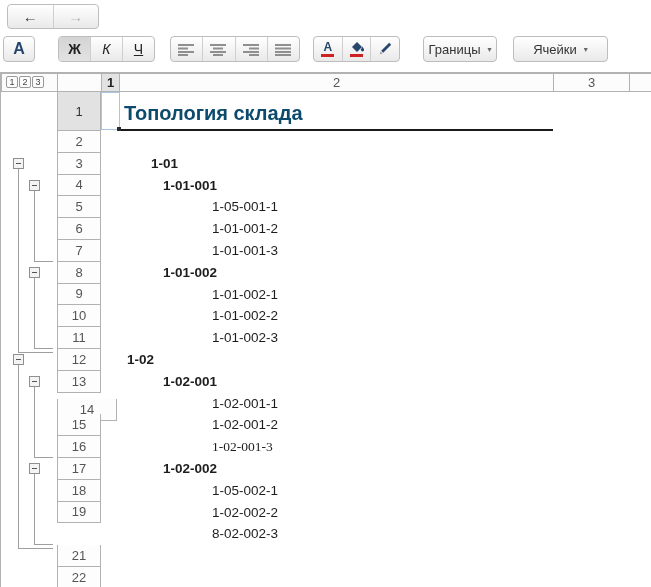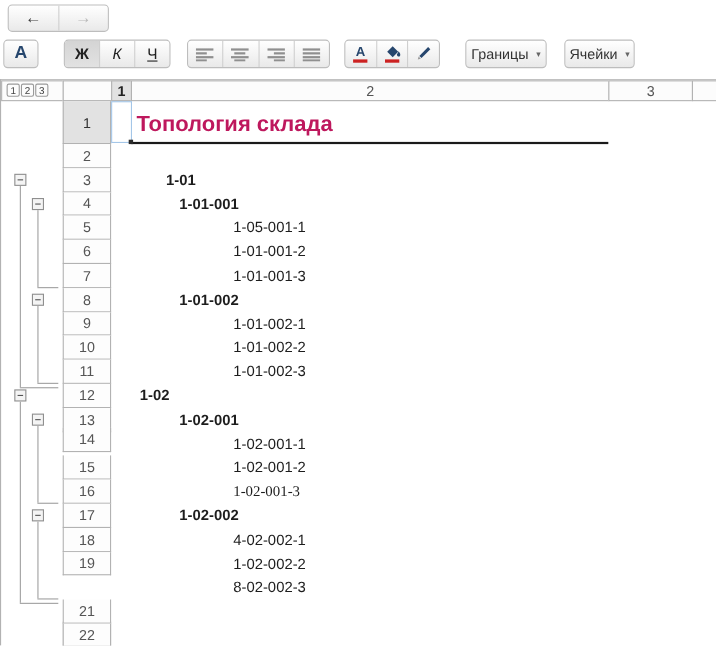--- a/index.html
+++ b/index.html
@@ -120,21 +120,21 @@
         <path d="M12.2 1.8 L14.2 3.8 L6.2 11.8 L4.2 9.8 Z" fill="#26466d"></path>
         <path d="M5.6 12.4 L2.8 13.2 L3.6 10.4 Z" fill="#9a9a9a"></path>
       </svg>
     </div>
   </div>
 
   <div class="btn" style="left:423px;top:36px;width:74px;height:26px;">
     <span>Границы</span>
     <span class="caret">▾</span>
   </div>
-  <div class="btn" style="left:513px;top:36px;width:64px;height:26px;">
+  <div class="btn" style="left:513px;top:36px;width:95px;height:26px;">
     <span>Ячейки</span>
     <span class="caret">▾</span>
   </div>
 
   <div id="grid" class="abs" style="left:0;top:72px;width:651px;height:515px;border-top:1px solid #b2b2b2;border-left:1px solid #b2b2b2;">
       <div class="hcell" style="left: 0px; top: 0px; width: 57px; height: 19px;"></div>
       <div class="lvlbtn" style="left: 5px; top: 3px;">1</div>
       <div class="lvlbtn" style="left: 18px; top: 3px;">2</div>
       <div class="lvlbtn" style="left: 31px; top: 3px;">3</div>
       <div class="hcell" style="left: 56px; top: 0px; width: 45px; height: 19px;"></div>
@@ -148,21 +148,21 @@
       <div class="rcell" style="left: 56px; top: 101.6px; width: 44px; height: 21.8px;">4</div>
       <div class="rcell" style="left: 56px; top: 123.4px; width: 44px; height: 21.8px;">5</div>
       <div class="rcell" style="left: 56px; top: 145.2px; width: 44px; height: 21.8px;">6</div>
       <div class="rcell" style="left: 56px; top: 167px; width: 44px; height: 21.8px;">7</div>
       <div class="rcell" style="left: 56px; top: 188.8px; width: 44px; height: 21.8px;">8</div>
       <div class="rcell" style="left: 56px; top: 210.6px; width: 44px; height: 21.8px;">9</div>
       <div class="rcell" style="left: 56px; top: 232.4px; width: 44px; height: 21.8px;">10</div>
       <div class="rcell" style="left: 56px; top: 254.2px; width: 44px; height: 21.8px;">11</div>
       <div class="rcell" style="left: 56px; top: 276px; width: 44px; height: 21.8px;">12</div>
       <div class="rcell" style="left: 56px; top: 297.8px; width: 44px; height: 21.8px;">13</div>
-      <div class="rcell" style="left: 56px; top: 316px; width: 44px; height: 21.8px;">14</div>
+      <div class="rcell" style="left: 56px; top: 326px; width: 60px; height: 21.8px;">14</div>
       <div class="rcell" style="left: 56px; top: 341.4px; width: 44px; height: 21.8px;">15</div>
       <div class="rcell" style="left: 56px; top: 363.2px; width: 44px; height: 21.8px;">16</div>
       <div class="rcell" style="left: 56px; top: 385px; width: 44px; height: 21.8px;">17</div>
       <div class="rcell" style="left: 56px; top: 406.8px; width: 44px; height: 21.8px;">18</div>
       <div class="rcell" style="left: 56px; top: 428.6px; width: 44px; height: 21.8px;">19</div>
       <div class="rcell" style="left: 56px; top: 450.4px; width: 44px; height: 21.8px; margin-top: 42px;">20</div>
       <div class="rcell" style="left: 56px; top: 472.2px; width: 44px; height: 21.8px;">21</div>
       <div class="rcell" style="left: 56px; top: 494px; width: 44px; height: 21.8px;">22</div>
       <div class="gline" style="left: 17px; top: 95.7px; width: 1px; height: 183.3px;"></div>
       <div class="gline" style="left: 17px; top: 279px; width: 35px; height: 1px;"></div>
@@ -187,37 +187,37 @@
       <div class="gline" style="left: 33px; top: 313.7px; width: 1px; height: 70.3px;"></div>
       <div class="gline" style="left: 33px; top: 384px; width: 19px; height: 1px;"></div>
       <div class="minusbox" style="left: 28px; top: 303.2px;">
         <i></i>
       </div>
       <div class="gline" style="left: 33px; top: 400.9px; width: 1px; height: 70.3px;"></div>
       <div class="gline" style="left: 33px; top: 471.2px; width: 19px; height: 1px;"></div>
       <div class="minusbox" style="left: 28px; top: 390.4px;">
         <i></i>
       </div>
-      <div class="bodytext" style="left: 123px; top: 19px; height: 33px; display: flex; align-items: flex-end; font-size: 20px; font-weight: bold; color: #be185d;">Топология склада</div>
+      <div class="bodytext" style="left: 123px; top: 19px; height: 33px; display: flex; align-items: flex-end; font-size: 20px; font-weight: bold; color: #0c4a6e;">Топология склада</div>
       <div class="bodytext" style="left: 126px; top: 79.8px; line-height: 21.8px; font-weight: bold; margin-left: 24px;">1-01</div>
       <div class="bodytext" style="left: 162px; top: 101.6px; line-height: 21.8px; font-weight: bold;">1-01-001</div>
       <div class="bodytext" style="left: 211px; top: 123.4px; line-height: 21.8px;">1-05-001-1</div>
       <div class="bodytext" style="left: 211px; top: 145.2px; line-height: 21.8px;">1-01-001-2</div>
       <div class="bodytext" style="left: 211px; top: 167px; line-height: 21.8px;">1-01-001-3</div>
       <div class="bodytext" style="left: 162px; top: 188.8px; line-height: 21.8px; font-weight: bold;">1-01-002</div>
       <div class="bodytext" style="left: 211px; top: 210.6px; line-height: 21.8px;">1-01-002-1</div>
       <div class="bodytext" style="left: 211px; top: 232.4px; line-height: 21.8px;">1-01-002-2</div>
       <div class="bodytext" style="left: 211px; top: 254.2px; line-height: 21.8px;">1-01-002-3</div>
       <div class="bodytext" style="left: 126px; top: 276px; line-height: 21.8px; font-weight: bold;">1-02</div>
       <div class="bodytext" style="left: 162px; top: 297.8px; line-height: 21.8px; font-weight: bold;">1-02-001</div>
       <div class="bodytext" style="left: 211px; top: 319.6px; line-height: 21.8px;">1-02-001-1</div>
       <div class="bodytext" style="left: 211px; top: 341.4px; line-height: 21.8px;">1-02-001-2</div>
       <div class="bodytext" style="left: 211px; top: 363.2px; line-height: 21.8px; font-family: Liberation Serif, serif;">1-02-001-3</div>
       <div class="bodytext" style="left: 162px; top: 385px; line-height: 21.8px; font-weight: bold;">1-02-002</div>
-      <div class="bodytext" style="left: 211px; top: 406.8px; line-height: 21.8px;">4-02-002-1</div>
+      <div class="bodytext" style="left: 211px; top: 406.8px; line-height: 21.8px;">1-05-002-1</div>
       <div class="bodytext" style="left: 211px; top: 428.6px; line-height: 21.8px;">1-02-002-2</div>
       <div class="bodytext" style="left: 211px; top: 450.4px; line-height: 21.8px;">8-02-002-3</div>
       <div class="abs" style="position: absolute; left: 118px; top: 56px; width: 434px; height: 2px; background: rgb(26, 26, 26);"></div>
       <div class="abs" style="position: absolute; left: 100px; top: 19px; width: 19px; height: 38px; border: 1px solid rgb(164, 198, 232);"></div>
       <div class="abs" style="position: absolute; left: 116px; top: 54px; width: 4px; height: 4px; background: rgb(43, 43, 43);"></div>
     </div>
 
 </div>
 
 </body></html>

